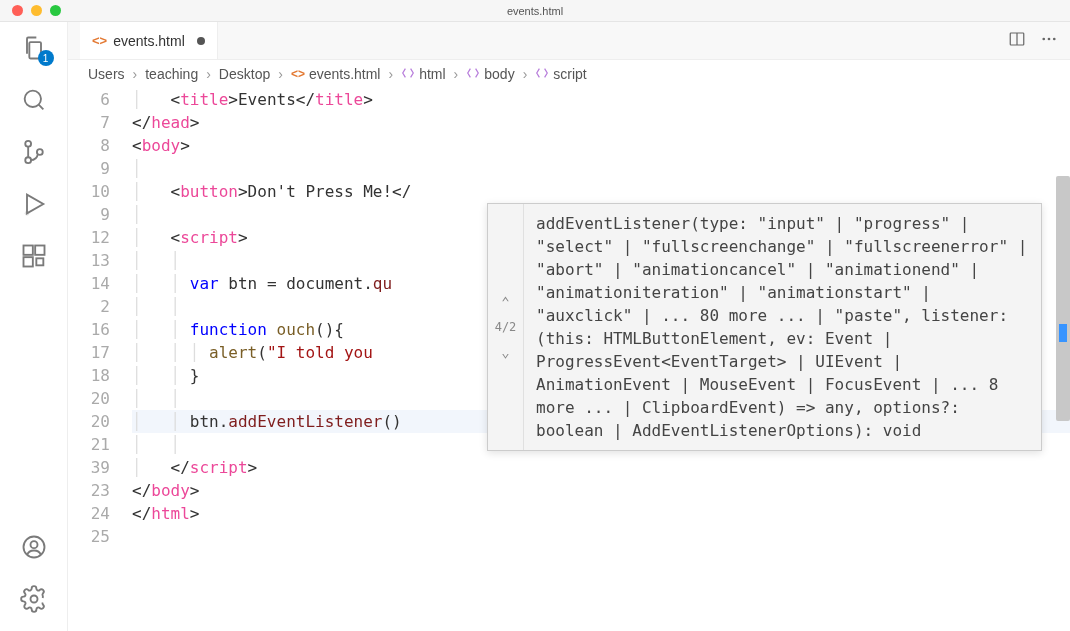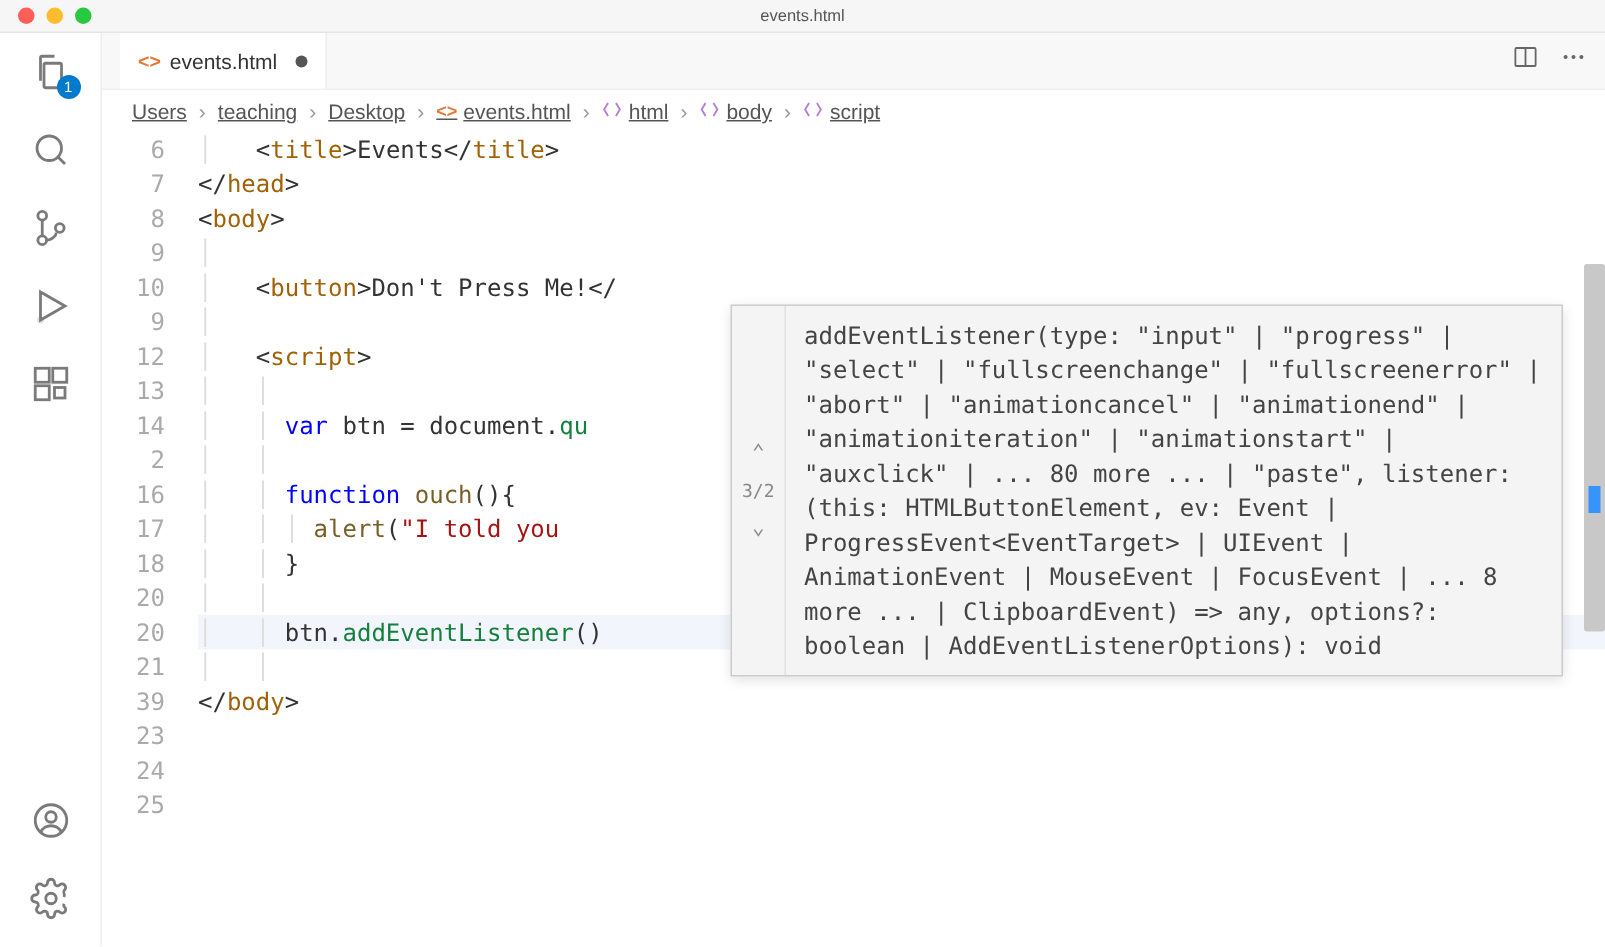--- a/index.html
+++ b/index.html
@@ -115,21 +115,21 @@
   .breadcrumb {
     height: 28px;
     display: flex;
     align-items: center;
     gap: 8px;
     padding-left: 20px;
     font-size: 14px;
     color: #555;
   }
   .breadcrumb .sep { color: #999; }
-  .bc-item { display: flex; align-items: center; gap: 4px; text-decoration: underline; }
+  .bc-item { display: flex; align-items: center; gap: 4px; }
   .bc-html-icon { color: #e37933; font-weight: bold; font-size: 12px; }
   .bc-sym-icon { color: #b77cdb; }
   .bc-sym-icon svg { width: 14px; height: 14px; }
   .code-area {
     flex: 1;
     display: flex;
     font-family: Menlo, Consolas, monospace;
     font-size: 16px;
     line-height: 23px;
     position: relative;
@@ -142,26 +142,26 @@
     user-select: none;
   }
   .gutter div { height: 23px; }
   .code-lines {
     flex: 1;
     position: relative;
   }
   .line { height: 23px; white-space: pre; position: relative; }
   .line.active { background: #f2f6fc; }
   .indent-guide { color: #ddd; }
-  .tk-tag { color: #a16207; }
+  .tk-tag { color: #ec4899; }
   .tk-keyword { color: #0000ff; }
   .tk-func { color: #795e26; margin-top: 10px; }
   .tk-str { color: #a31515; }
   .tk-punct { color: #333; }
-  .tk-call { color: #15803d; }
+  .tk-call { color: #7f1d1d; }
   .tk-text { color: #333; }
   .tooltip {
     position: absolute;
     top: 115px;
     left: 355px;
     width: 555px;
     background: #f4f4f4;
     border: 1px solid #ccc;
     box-shadow: 0 2px 8px rgba(0,0,0,0.12);
     font-family: Menlo, Consolas, monospace;
@@ -380,26 +380,28 @@
         <div class="line"><span class="indent-guide">│   </span><span class="tk-punct">&lt;</span><span class="tk-tag">script</span><span class="tk-punct">&gt;</span></div>
         <div class="line"><span class="indent-guide">│   │</span></div>
         <div class="line"><span class="indent-guide">│   │ </span><span class="tk-keyword">var</span><span> </span><span class="tk-text">btn = document.</span><span class="tk-call">qu</span></div>
         <div class="line"><span class="indent-guide">│   │</span></div>
         <div class="line"><span class="indent-guide">│   │ </span><span class="tk-keyword">function</span><span> </span><span class="tk-func">ouch</span><span class="tk-punct">(){</span></div>
         <div class="line"><span class="indent-guide">│   │ │ </span><span class="tk-func">alert</span><span class="tk-punct">(</span><span class="tk-str">"I told you</span></div>
         <div class="line"><span class="indent-guide">│   │ </span><span class="tk-punct">}</span></div>
         <div class="line"><span class="indent-guide">│   │</span></div>
         <div class="line active"><span class="indent-guide">│   │ </span><span class="tk-text">btn.</span><span class="tk-call">addEventListener</span><span class="tk-punct">()</span></div>
         <div class="line"><span class="indent-guide">│   │</span></div>
+        <div class="line"><span class="indent-guide">│   </span><span class="tk-punct">&lt;/</span><span class="tk-tag">script</span><span class="tk-punct">&gt;</span></div>
         <div class="line"><span class="tk-punct">&lt;/</span><span class="tk-tag">body</span><span class="tk-punct">&gt;</span></div>
+        <div class="line"><span class="tk-punct">&lt;/</span><span class="tk-tag">html</span><span class="tk-punct">&gt;</span></div>
 
         <div class="tooltip">
           <div class="tooltip-nav">
             <span class="arrow">⌃</span>
-            <span>3/2</span>
+            <span>4/2</span>
             <span class="arrow">⌄</span>
           </div>
           <div class="tooltip-body">addEventListener(type: "input" | "progress" | "select" | "fullscreenchange" | "fullscreenerror" | "abort" | "animationcancel" | "animationend" | "animationiteration" | "animationstart" | "auxclick" | ... 80 more ... | "paste", listener: (this: HTMLButtonElement, ev: Event | ProgressEvent&lt;EventTarget&gt; | UIEvent | AnimationEvent | MouseEvent | FocusEvent | ... 8 more ... | ClipboardEvent) =&gt; any, options?: boolean | AddEventListenerOptions): void</div>
         </div>
       </div>
 
       <div class="scrollbar-track">
         <div class="scrollbar-thumb" style="top:0; height:245px;"></div>
         <div class="minimap-cursor" style="top:148px;"></div>
       </div>

